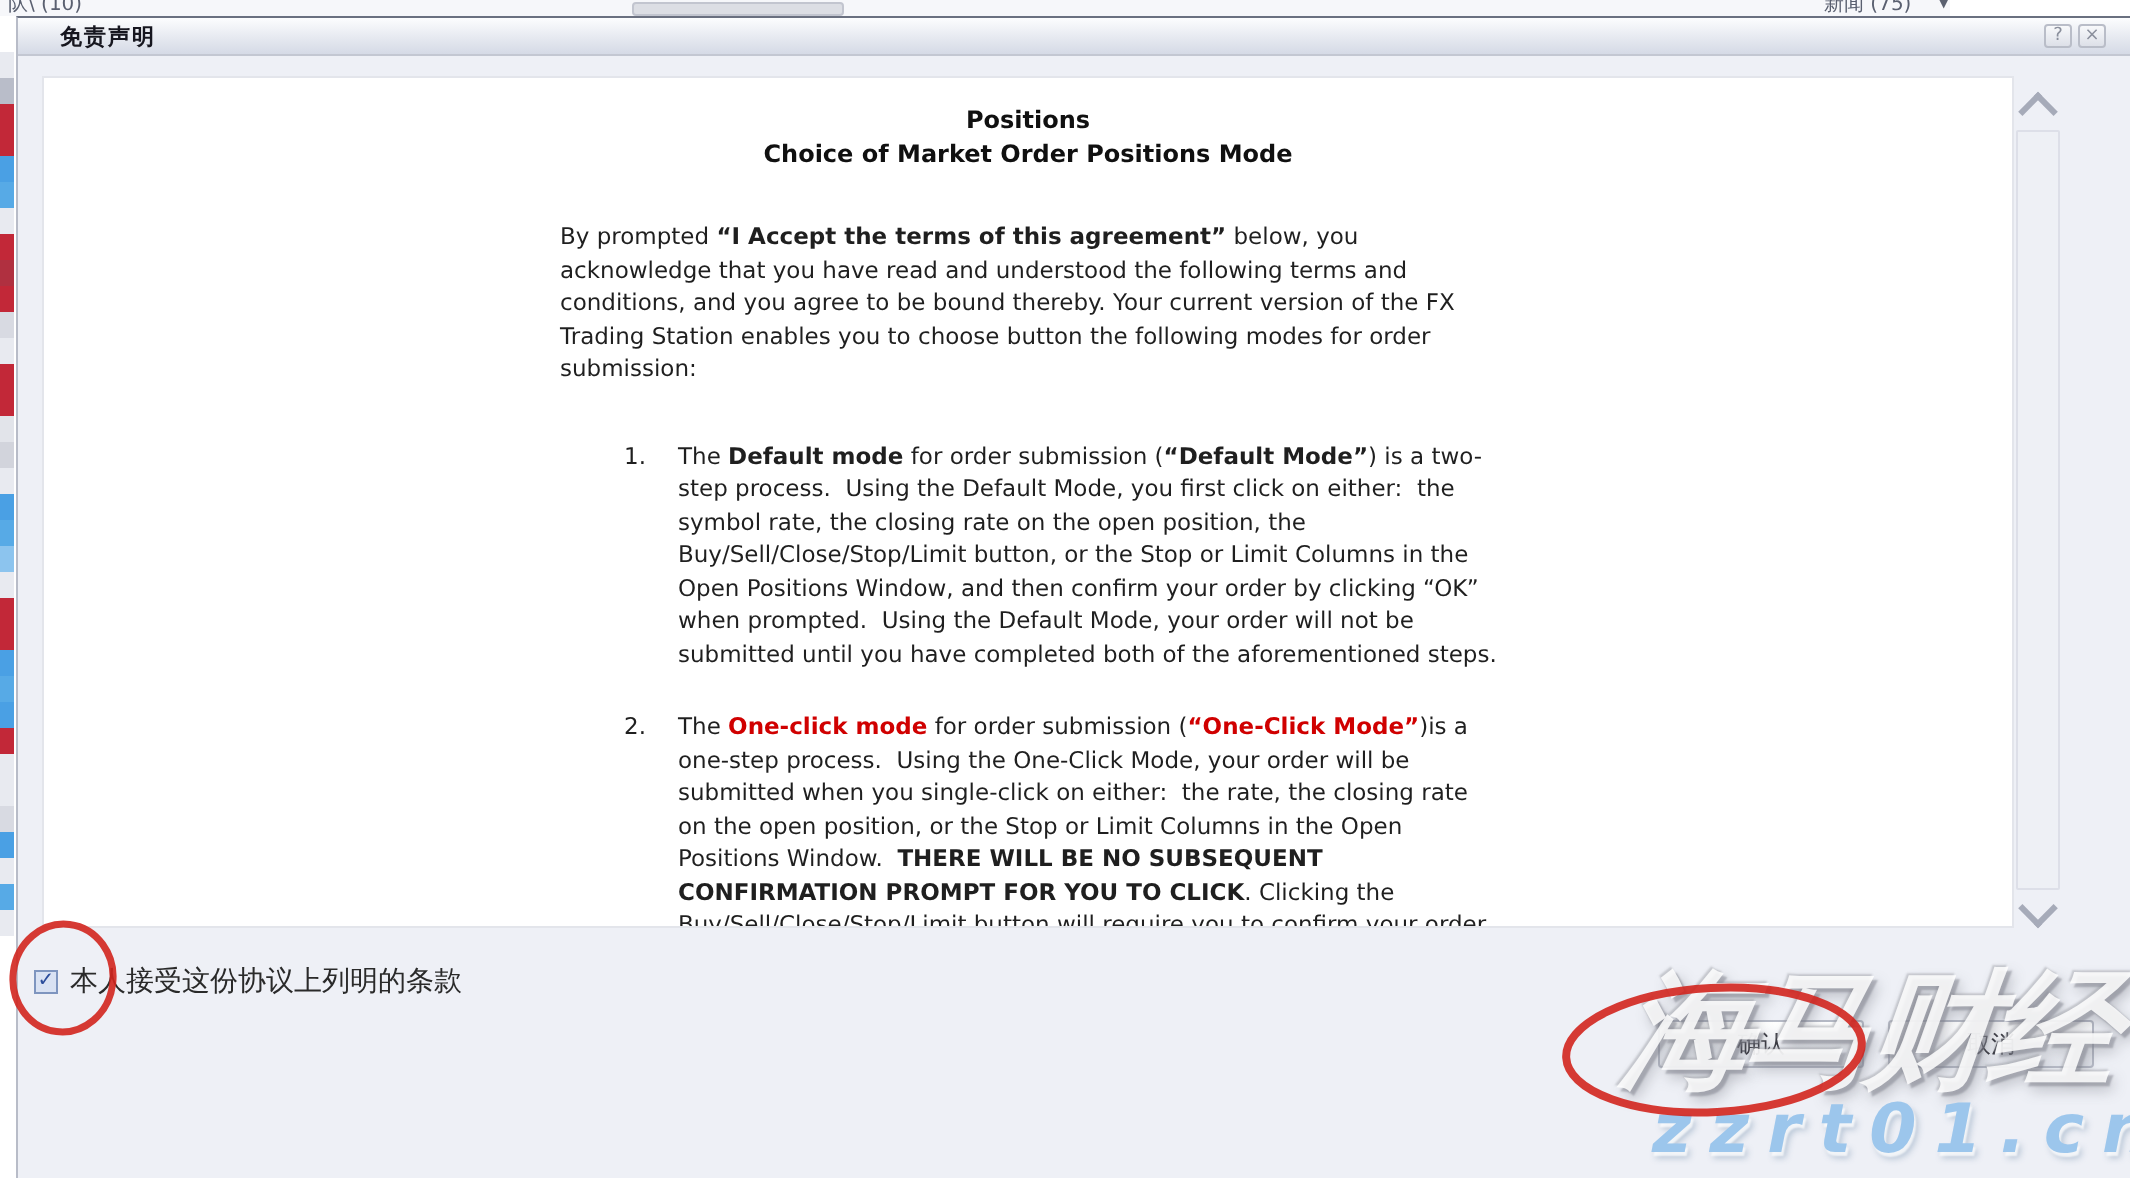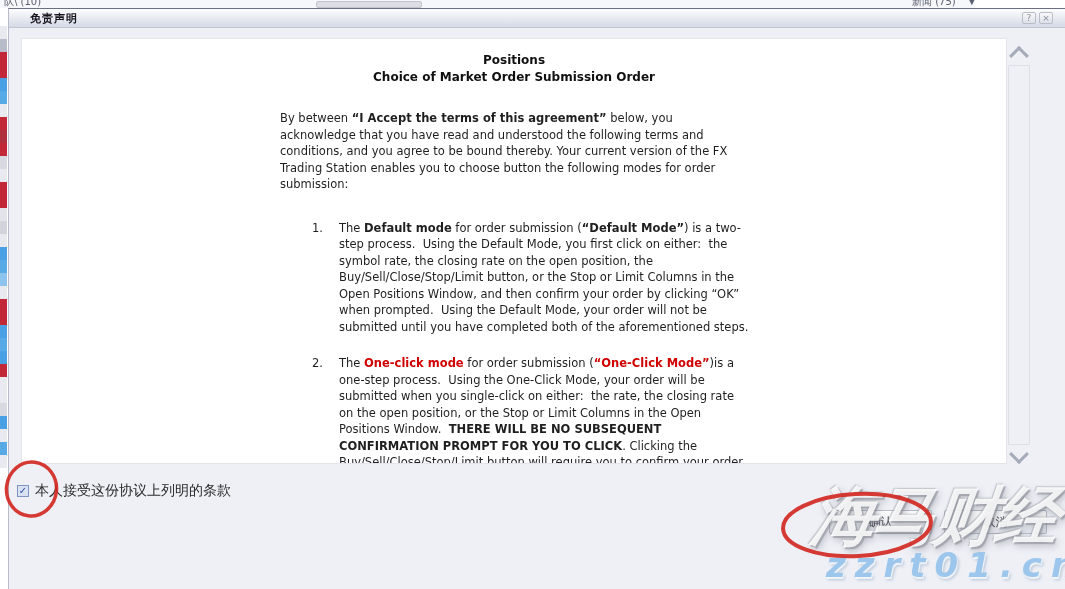--- a/index.html
+++ b/index.html
@@ -130,23 +130,23 @@
       <span class="tb-btns">
         <span class="tb-btn">?</span>
         <span class="tb-btn">×</span>
       </span>
     </div>
 
     <div class="white-area">
       <div class="doc">
         <div class="doc-head">
           <div>Positions</div>
-          <div>Choice of Market Order Submission Order</div>
+          <div>Choice of Market Order Positions Mode</div>
         </div>
-        <p class="doc-body"><span>By between </span><span class="b">“I Accept the terms of this agreement”</span><span> below, you acknowledge that you have read and understood the following terms and conditions, and you agree to be bound thereby. Your current version of the FX Trading Station enables you to choose button the following modes for order submission:</span></p>
+        <p class="doc-body"><span>By prompted </span><span class="b">“I Accept the terms of this agreement”</span><span> below, you acknowledge that you have read and understood the following terms and conditions, and you agree to be bound thereby. Your current version of the FX Trading Station enables you to choose button the following modes for order submission:</span></p>
         <div class="item">
           <span class="num">1.</span>
           <span class="li-text"><span>The </span><span class="b">Default mode</span><span> for order submission (</span><span class="b">“Default Mode”</span><span>) is a two-step process.  Using the Default Mode, you first click on either:  the symbol rate, the closing rate on the open position, the Buy/Sell/Close/Stop/Limit button, or the Stop or Limit Columns in the Open Positions Window, and then confirm your order by clicking “OK” when prompted.  Using the Default Mode, your order will not be submitted until you have completed both of the aforementioned steps.</span></span>
         </div>
         <div class="item">
           <span class="num">2.</span>
           <span class="li-text"><span>The </span><span class="b r">One-click mode</span><span> for order submission (</span><span class="b r">“One-Click Mode”</span><span>)is a one-step process.  Using the One-Click Mode, your order will be submitted when you single-click on either:  the rate, the closing rate on the open position, or the Stop or Limit Columns in the Open Positions Window.  </span><span class="b">THERE WILL BE NO SUBSEQUENT CONFIRMATION PROMPT FOR YOU TO CLICK</span><span>. Clicking the Buy/Sell/Close/Stop/Limit button will require you to confirm your order by clicking “OK” when prompted, regardless of your order submission mode</span></span>
         </div>
       </div>
     </div>

